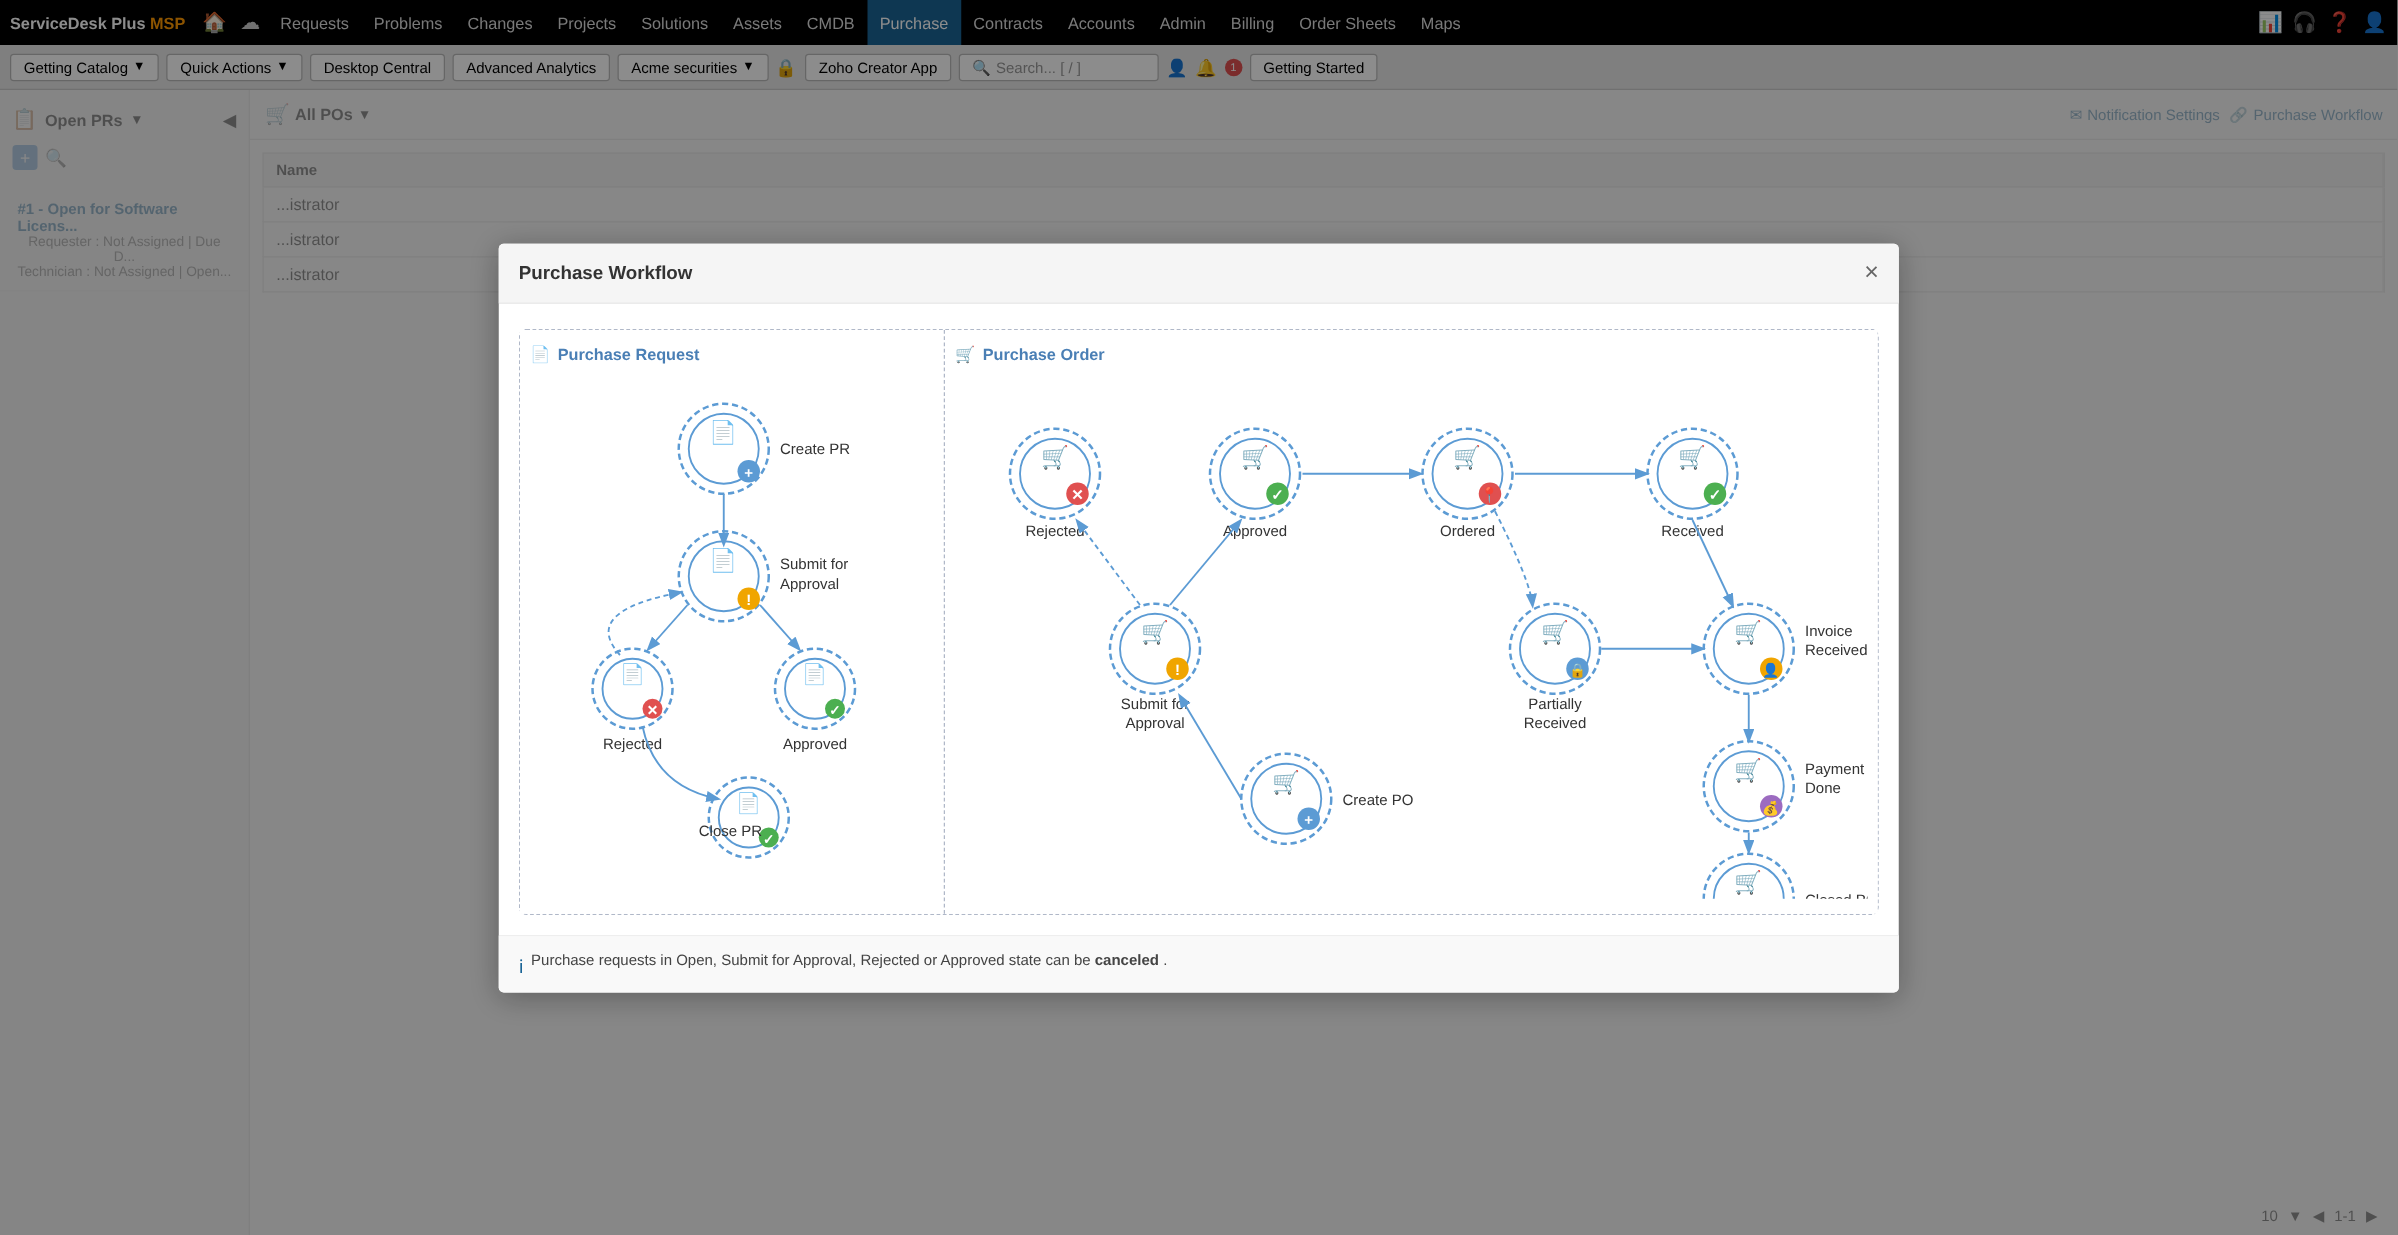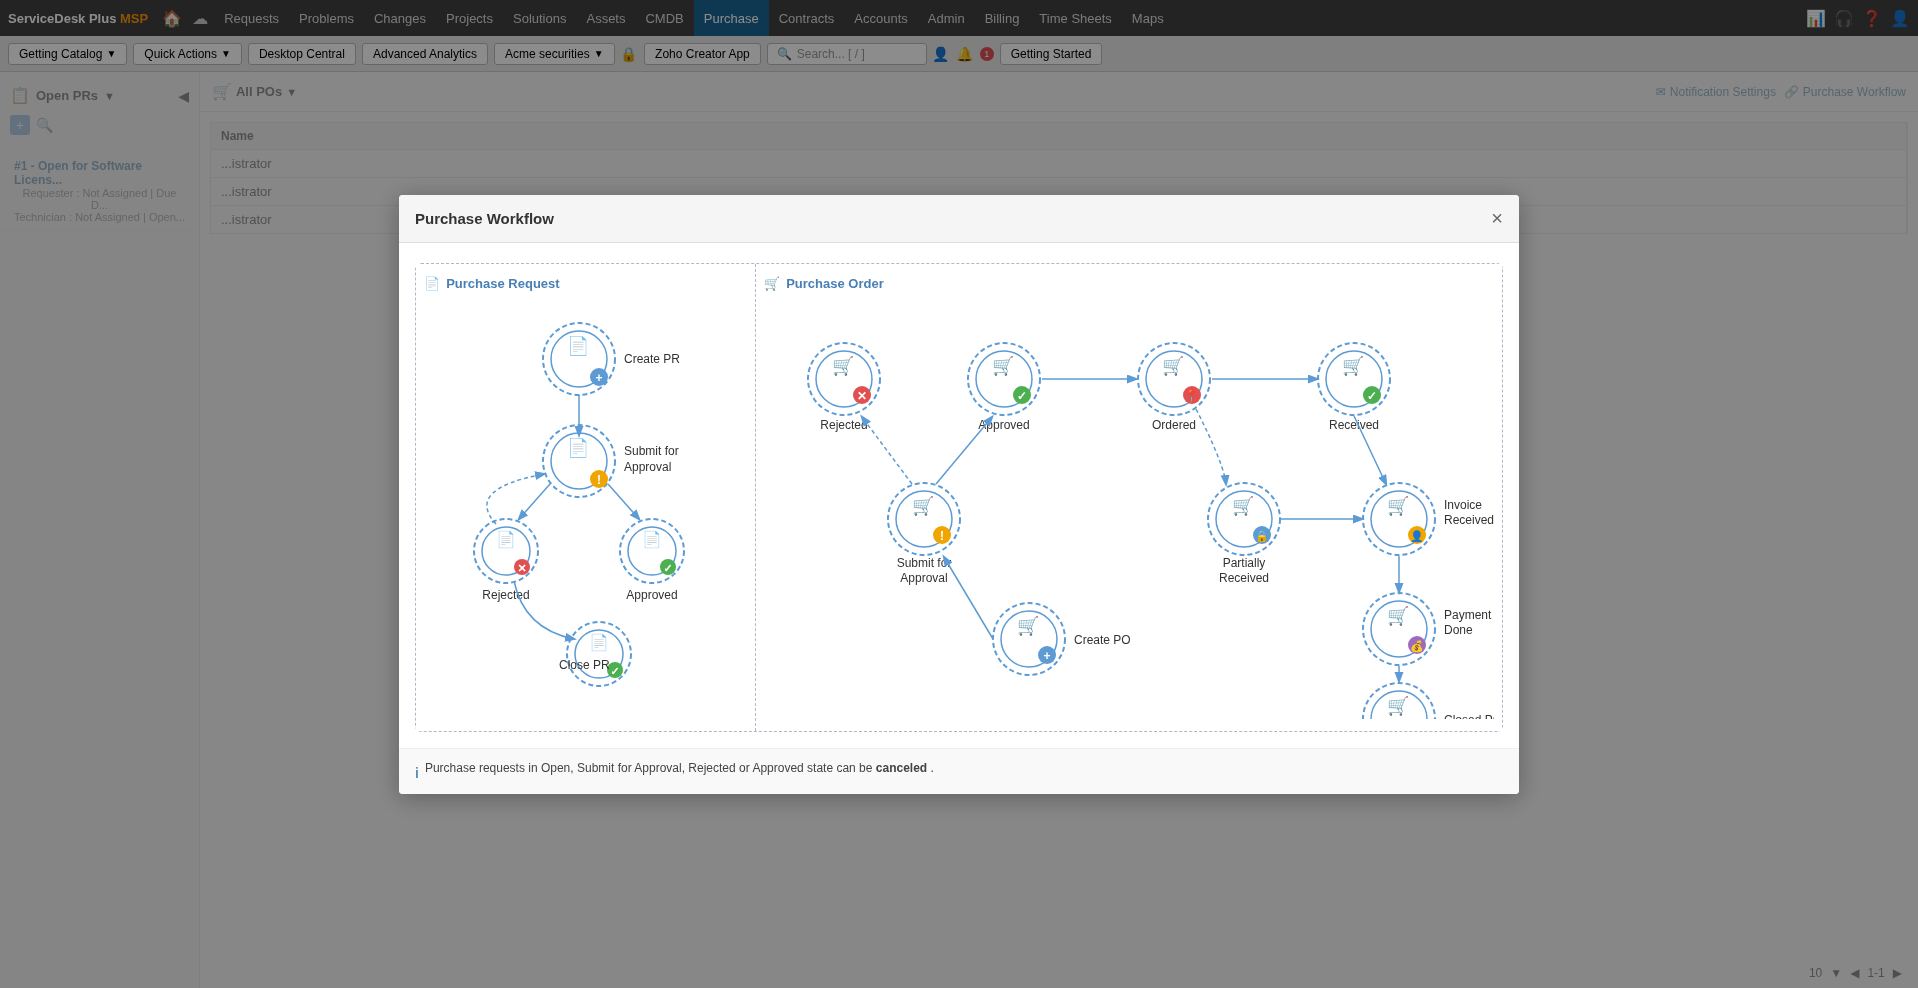--- a/index.html
+++ b/index.html
@@ -1,20 +1,20 @@
 <!DOCTYPE html>
 <html><head>
   <meta charset="utf-8">
   <style>
     * { box-sizing: border-box; margin: 0; padding: 0; }
     body { font-family: Arial, sans-serif; font-size: 13px; background: #f0f0f0; overflow: hidden; }
 
     
     .top-nav {
-      background: #404040;
+      background: #000000;
       height: 36px;
       display: flex;
       align-items: center;
       padding: 0 8px;
       gap: 2px;
       justify-content: flex-end;
     }
     .brand {
       color: #fff;
       font-size: 13px;
@@ -222,21 +222,21 @@
     <div class="nav-item">Changes</div>
     <div class="nav-item">Projects</div>
     <div class="nav-item">Solutions</div>
     <div class="nav-item">Assets</div>
     <div class="nav-item">CMDB</div>
     <div class="nav-item active">Purchase</div>
     <div class="nav-item">Contracts</div>
     <div class="nav-item">Accounts</div>
     <div class="nav-item">Admin</div>
     <div class="nav-item">Billing</div>
-    <div class="nav-item">Time Sheets</div>
+    <div class="nav-item">Order Sheets</div>
     <div class="nav-item">Maps</div>
   </div>
   <div class="nav-right">
     <span class="nav-right-icon">📊</span>
     <span class="nav-right-icon">🎧</span>
     <span class="nav-right-icon">❓</span>
     <span class="nav-right-icon">👤</span>
   </div>
 </div>
 

